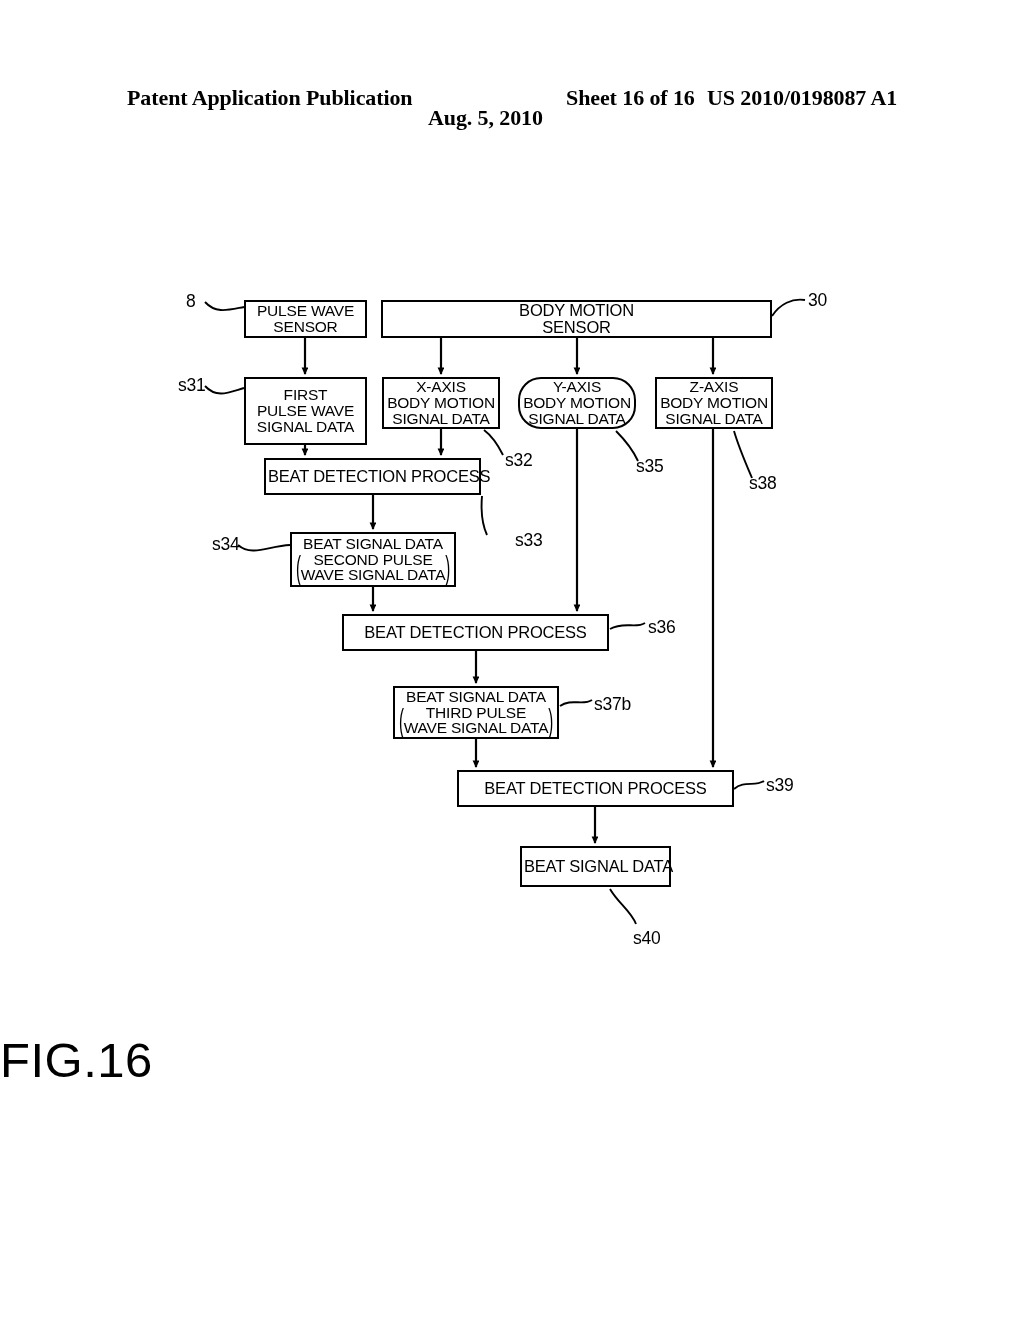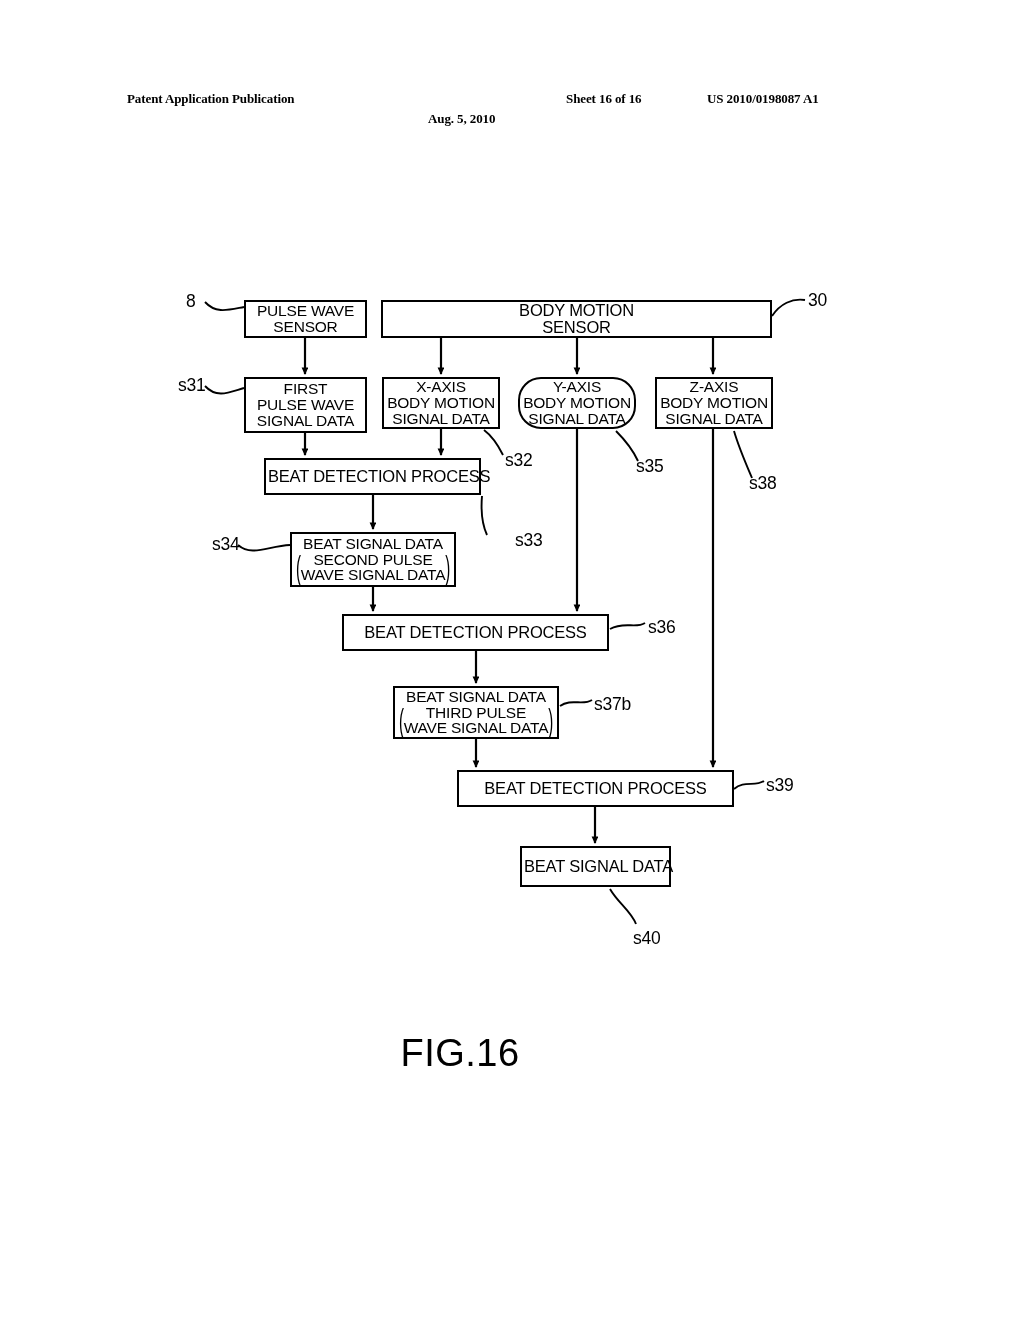--- a/index.html
+++ b/index.html
@@ -18,27 +18,27 @@
   #page {
     position: absolute;
     left: 0; top: 0;
     width: 1024px;
     height: 1320px;
     background: #ffffff;
   }
   
   .pat-header {
     position: absolute;
-    top: 91px;
+    top: 85px;
     left: 0;
     width: 1024px;
     height: 26px;
     font-family: "Liberation Serif", serif;
     font-weight: bold;
-    font-size: 13px;
+    font-size: 22px;
     letter-spacing: -0.1px;
     white-space: nowrap;
   }
   .pat-header .h-pub   { position: absolute; left: 127px; top: 0; }
   .pat-header .h-date  { position: absolute; left: 428px; top: 0; margin-top: 20px; }
   .pat-header .h-sheet { position: absolute; left: 566px; top: 0; }
   .pat-header .h-num   { position: absolute; left: 707px; top: 0; }
 
   
   #diagram {
@@ -72,21 +72,21 @@
     padding: 8px 2px;
   }
   .node .lines { width: 100%; }
   .node .lines span { display: block; white-space: nowrap; }
 
   .node.big { font-size: 16.5px; }
 
   
   #n-pulse-sensor  { left:244px; top:300px; width:123px; height:38px; }
   #n-body-sensor   { left:381px; top:300px; width:391px; height:38px; }
-  #n-first-pw      { left:244px; top:377px; width:123px; height:56px; }
+  #n-first-pw      { left:244px; top:377px; width:123px; height:68px; }
   #n-x-axis        { left:382px; top:377px; width:118px; height:52px; }
   #n-y-axis        { left:518px; top:377px; width:118px; height:52px;border-radius:23px; }
   #n-z-axis        { left:655px; top:377px; width:118px; height:52px; }
   #n-bdp1          { left:264px; top:458px; width:217px; height:37px; }
   #n-bsd-second    { left:290px; top:532px; width:166px; height:55px; }
   #n-bdp2          { left:342px; top:614px; width:267px; height:37px; }
   #n-bsd-third     { left:393px; top:686px; width:166px; height:53px; }
   #n-bdp3          { left:457px; top:770px; width:277px; height:37px; }
   #n-bsd-final     { left:520px; top:846px; width:151px; height:41px; }
 
@@ -126,22 +126,21 @@
   #ref-s38  { left:749px; top:473px; }
   #ref-s39  { left:766px; top:775px; }
   #ref-s40  { left:622px; top:928px;margin-left:11px; }
 
   
   #fig-caption {
     position: absolute;
     left: 0;
     top: 1032px;
     width: 920px;
-    text-align: center;
-    font-size: 38px;
+    font-size: 49px;
     letter-spacing: 0.5px;
   }
 </style>
 </head>
 <body>
 
 <div id="page">
 
   <div class="pat-header">
     <span class="h-pub">Patent Application Publication</span>

